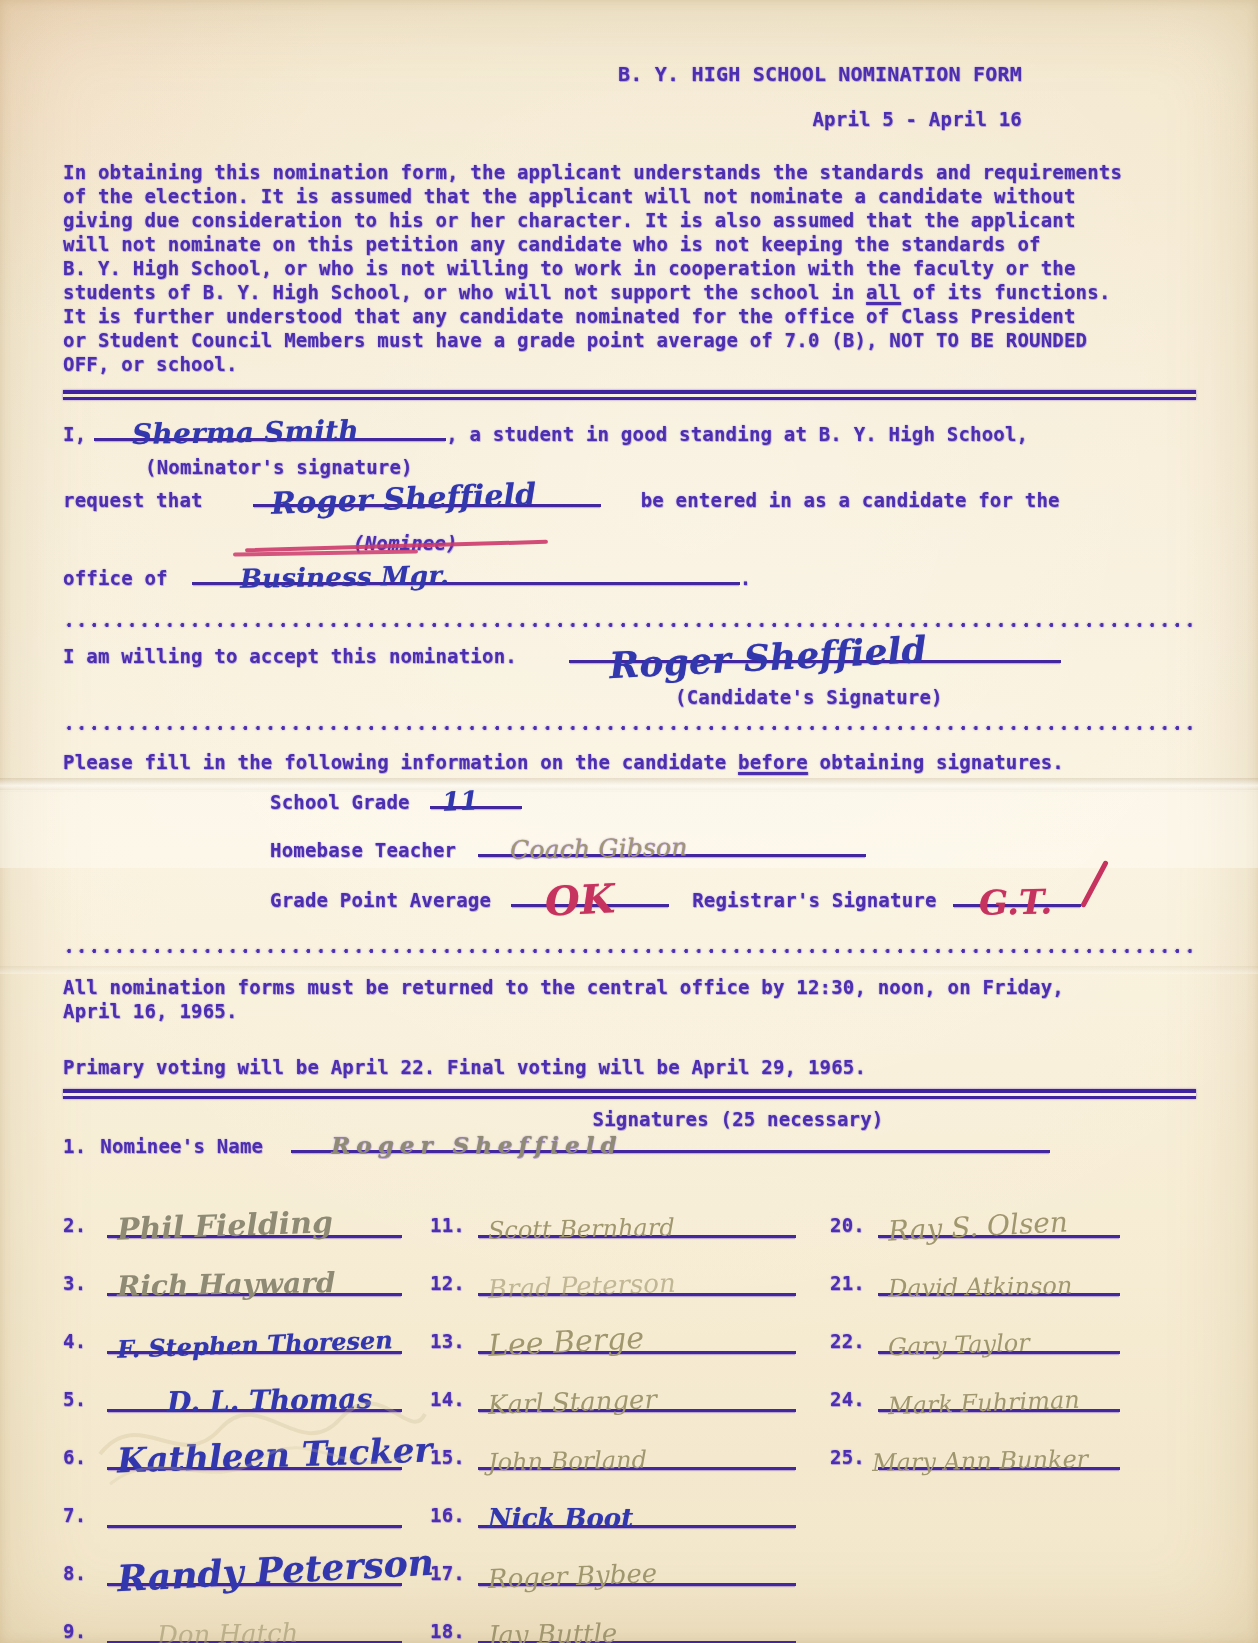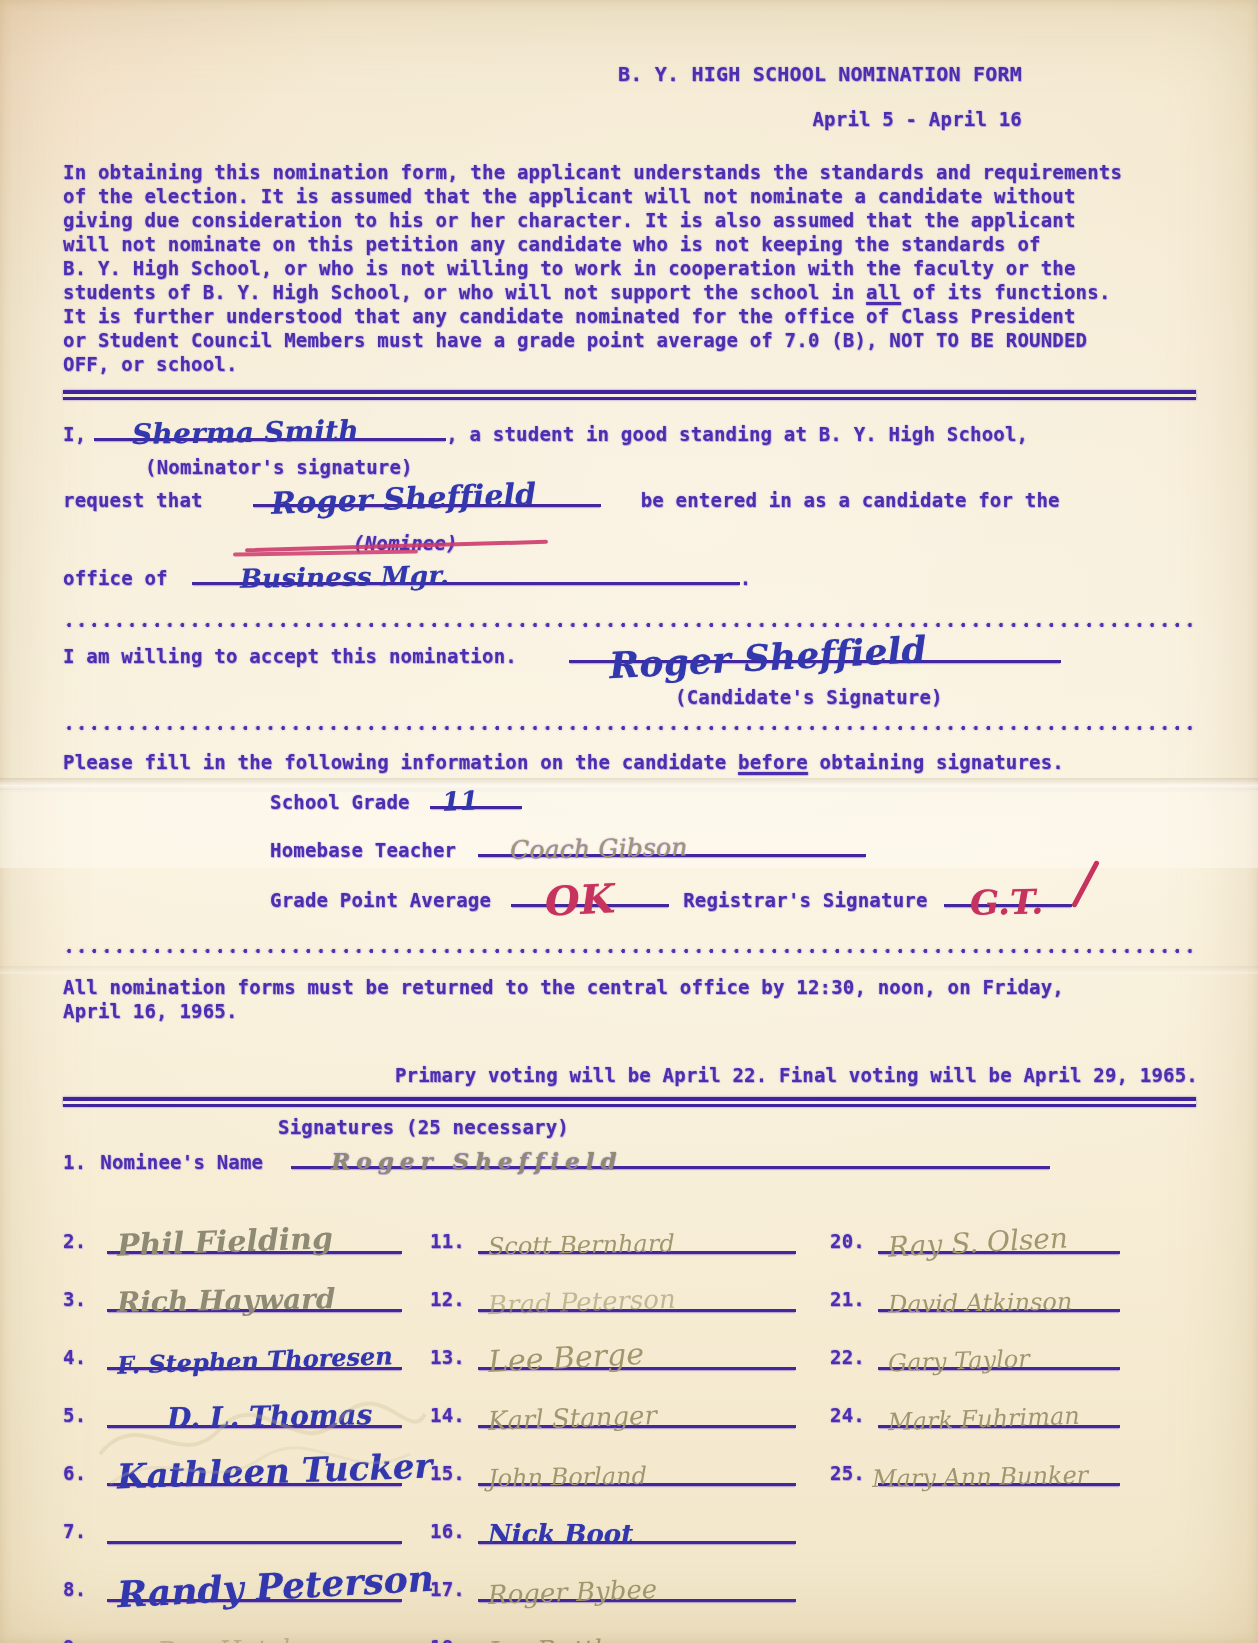--- a/index.html
+++ b/index.html
@@ -73,21 +73,21 @@
     content:""; position:absolute; left:-120px; right:40px; top:88%; height:3.5px;
     background:#cd3a6d; transform:rotate(-1deg); border-radius:3px; opacity:.85;
   }
 
   .info-row { margin-left:207px; display:flex; align-items:baseline; white-space:nowrap; }
   .gpa-mark { font-size:40px; bottom:-8px; left:34px; }
   .reg-mark { font-size:34px; bottom:-10px; left:26px; }
   .reg-slash { position:absolute; right:-16px; bottom:-6px; width:5px; height:52px;
                background:#c7335f; transform:rotate(28deg); border-radius:3px; }
 
-  .sig-heading { text-align:left; padding-left:215px; font-size:19px; margin-bottom:8px; }
+  .sig-heading { text-align:center; padding-left:215px; font-size:19px; }
 
   .sig-grid { display:flex; margin-top:16px; }
   .col-left { width:367px; flex:none; }
   .col-mid  { width:400px; flex:none; }
   .col-right{ flex:1; }
   .sig-row { display:flex; align-items:flex-end; height:58px; position:relative; }
   .sig-row .num { flex:none; width:44px; padding-bottom:1px; }
   .col-mid .sig-row .num, .col-right .sig-row .num { width:48px; }
   .sig-line { flex:1; position:relative; border-bottom:3px solid #43279e;
               box-shadow:0 2px 1px -1px rgba(90,50,190,.35); height:46px; }
@@ -180,35 +180,35 @@
       <span class="blank" style="width:388px; margin-left:22px;">
         <span class="hw hw-pencil rotB" style="font-size:25px; left:32px;">Coach Gibson</span>
       </span>
     </div>
 
     <div class="info-row typed t19" style="height:52px;">
       <span>Grade Point Average</span>
       <span class="blank" style="width:158px; margin-left:20px;">
         <span class="hw hw-red gpa-mark rotC">OK</span>
       </span>
-      <span style="margin-left:14px;">Registrar's Signature</span>
+      <span style="margin-left:23px;">Registrar's Signature</span>
       <span class="blank" style="width:128px; margin-left:16px;">
         <span class="hw hw-red reg-mark rotB">G.T.</span>
         <span class="reg-slash"></span>
       </span>
     </div>
 
     <div class="dotline"></div>
 
     <div class="typed t19" style="margin-top:18px;">
       <div>All nomination forms must be returned to the central office by 12:30, noon, on Friday,</div>
       <div>April 16, 1965.</div>
     </div>
 
-    <div class="typed t19" style="margin-top:40px;text-align:right;">Primary voting will be April 22.  Final voting will be April 29, 1965.</div>
+    <div class="typed t19" style="margin-top:32px;">Primary voting will be April 22.  Final voting will be April 29, 1965.</div>
 
     <div class="double-rule rule-b"></div>
 
     <div class="sig-heading typed">Signatures (25 necessary)</div>
 
     <div class="frow typed t19" style="height:34px;">
       <span>1.</span>
       <span style="margin-left:14px;">Nominee's Name</span>
       <span class="blank" style="flex:1; margin-left:28px; margin-right:148px;">
         <span class="hw hw-pencil-dark" style="font-size:23px; left:40px; letter-spacing:6px;">Roger Sheffield</span>

